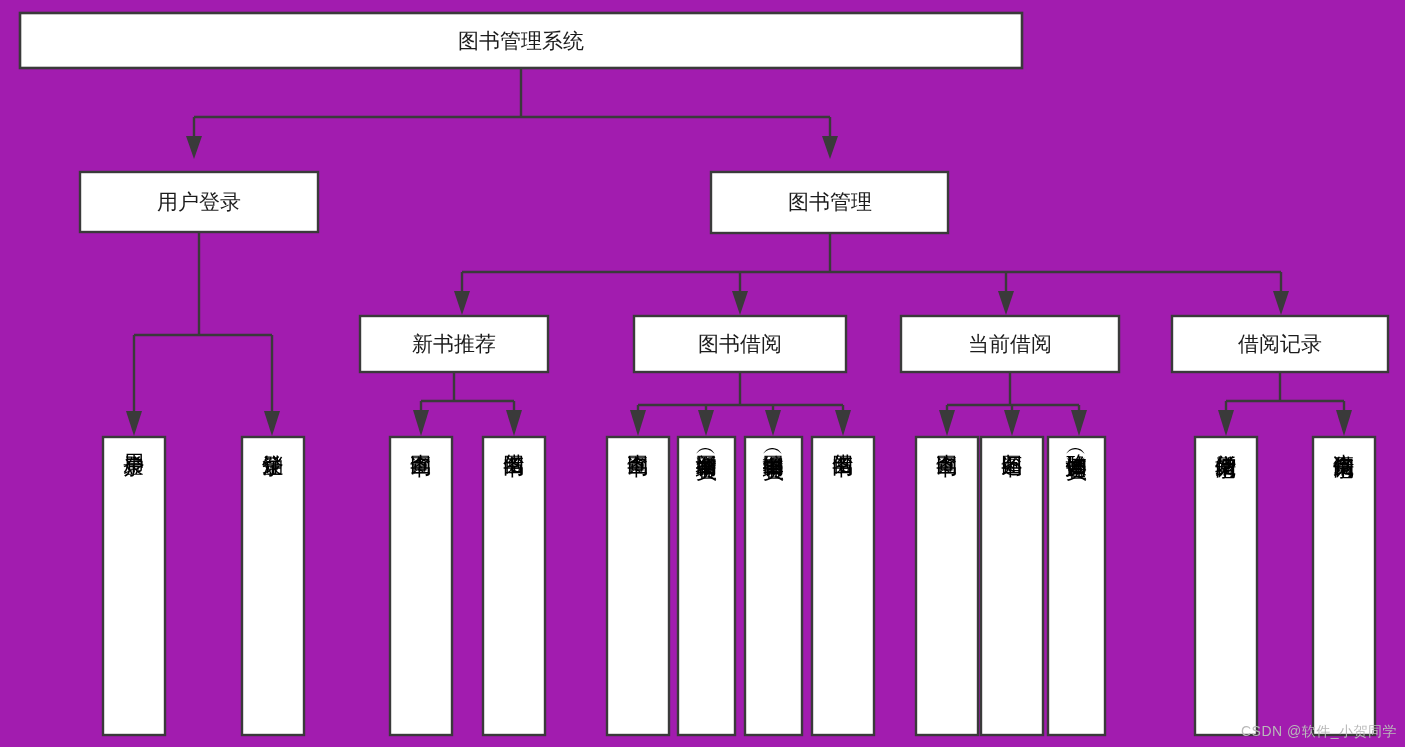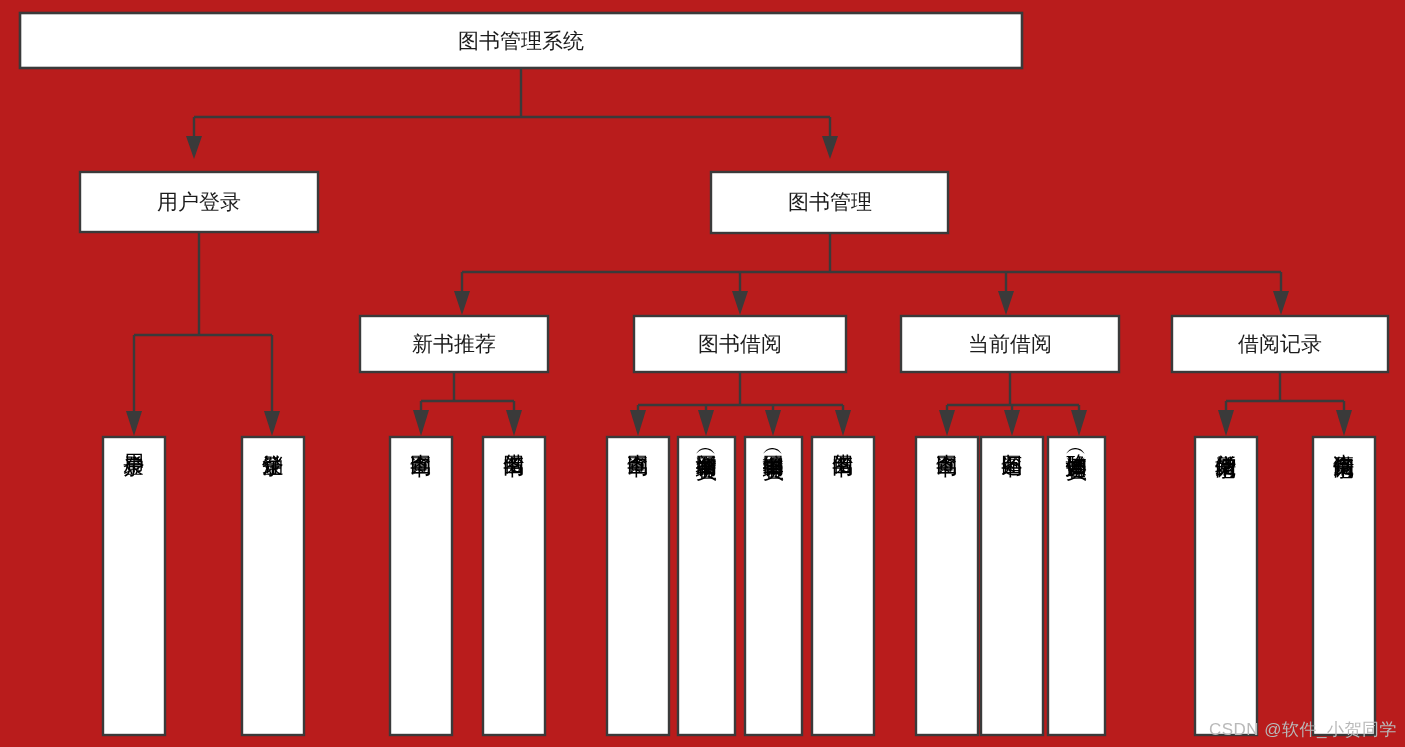--- a/index.html
+++ b/index.html
@@ -10,21 +10,21 @@
   body {
     width: 1405px;
     height: 747px;
     font-family: "Liberation Sans", "DejaVu Sans", sans-serif;
     overflow: hidden;
   }
   #diagram-root {
     position: relative;
     width: 1405px;
     height: 747px;
-    background: #b91c1c;
+    background: #a21caf;
   }
   svg#flow-svg {
     position: absolute;
     left: 0;
     top: 0;
     width: 1405px;
     height: 747px;
   }
   .node-box {
     fill: #ffffff;
@@ -73,21 +73,21 @@
     align-items: flex-start;
     justify-content: center;
     padding-top: 0px;
     box-sizing: border-box;
   }
   .watermark {
     position: absolute;
     right: 8px;
     bottom: 6px;
     font-family: "Liberation Sans", "DejaVu Sans", sans-serif;
-    font-size: 17px;
+    font-size: 14px;
     color: #b9b9b9;
     letter-spacing: 0.5px;
     white-space: nowrap;
     user-select: none;
   }
 </style>
 </head>
 <body>
 
 <div id="diagram-root">

